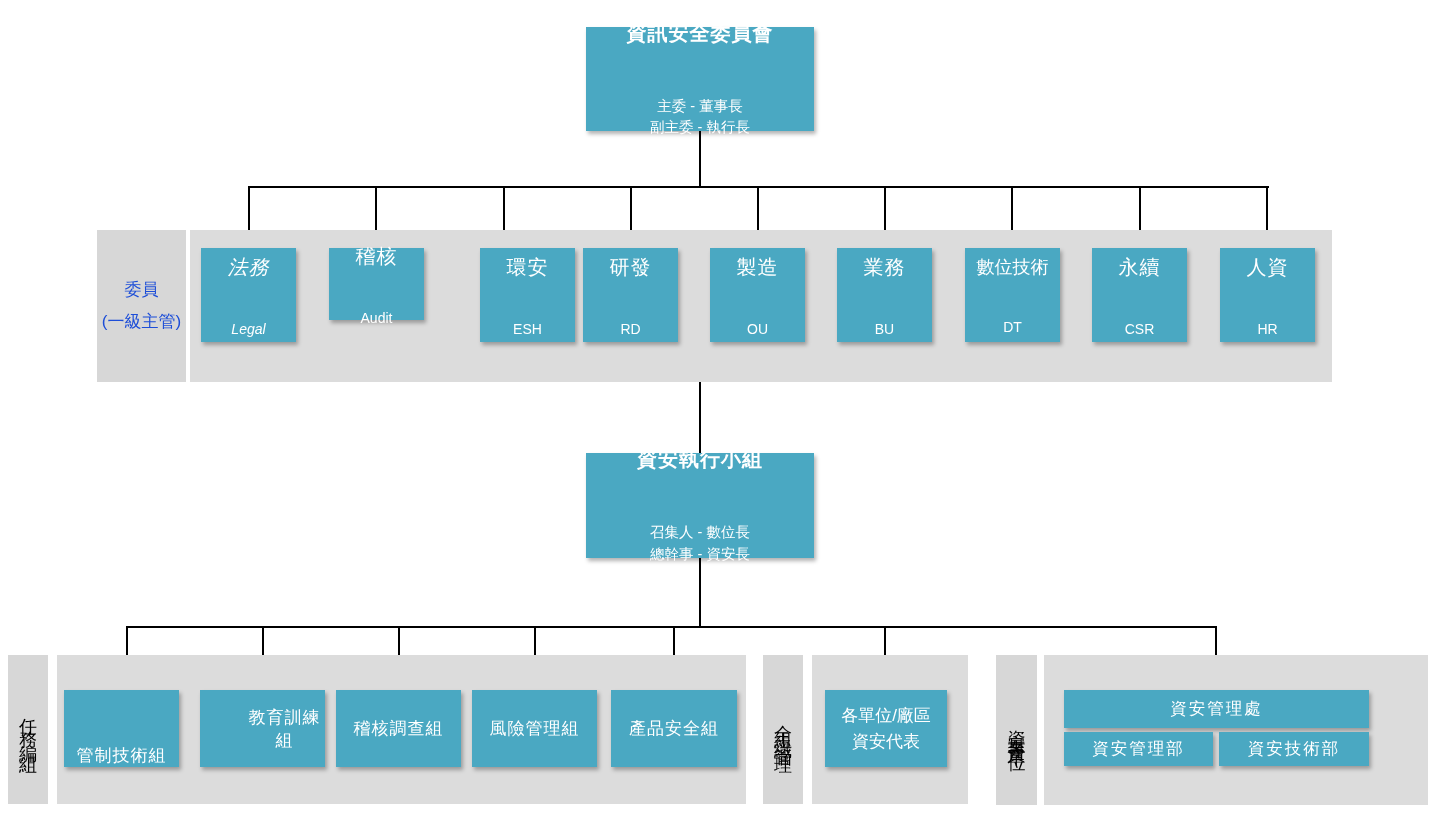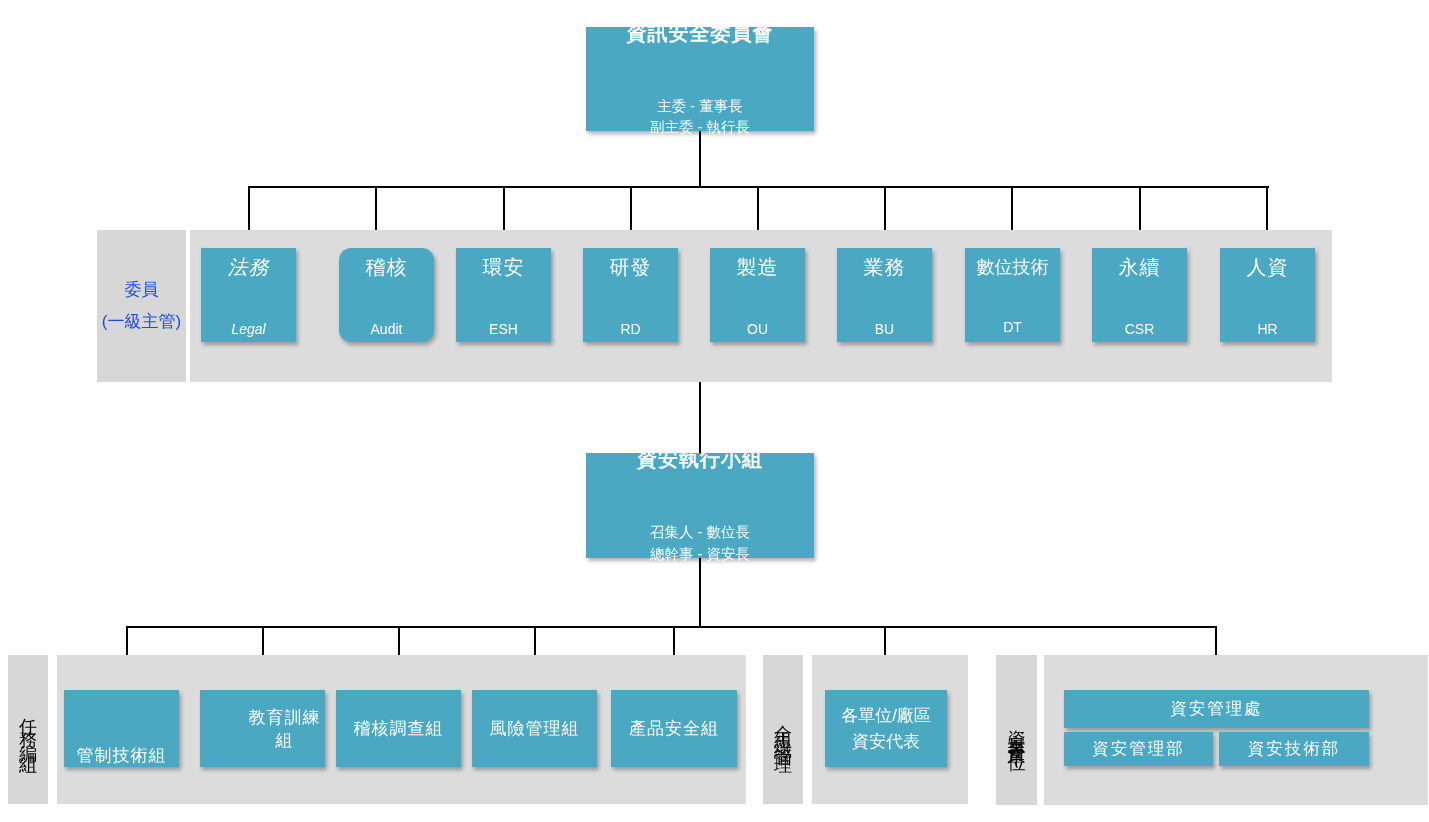--- a/index.html
+++ b/index.html
@@ -111,25 +111,25 @@
 
   <div class="hlabel" style="left:97px; top:230px; width:89px; height:152px;">
     <div>委員</div>
     <div>(一級主管)</div>
   </div>
 
   <div class="tealbox" style="left:201px; top:248px; width:95px; height:94px;font-style:italic;">
     <div class="member-zh">法務</div>
     <div class="member-en">Legal</div>
   </div>
-  <div class="tealbox" style="left:339px; top:248px; width:95px; height:94px;border-radius:12px;">
+  <div class="tealbox" style="left:329px; top:248px; width:95px; height:72px;">
     <div class="member-zh">稽核</div>
     <div class="member-en">Audit</div>
   </div>
-  <div class="tealbox" style="left:456px; top:248px; width:95px; height:94px;">
+  <div class="tealbox" style="left:480px; top:248px; width:95px; height:94px;">
     <div class="member-zh">環安</div>
     <div class="member-en">ESH</div>
   </div>
   <div class="tealbox" style="left:583px; top:248px; width:95px; height:94px;">
     <div class="member-zh">研發</div>
     <div class="member-en">RD</div>
   </div>
   <div class="tealbox" style="left:710px; top:248px; width:95px; height:94px;">
     <div class="member-zh">製造</div>
     <div class="member-en">OU</div>

